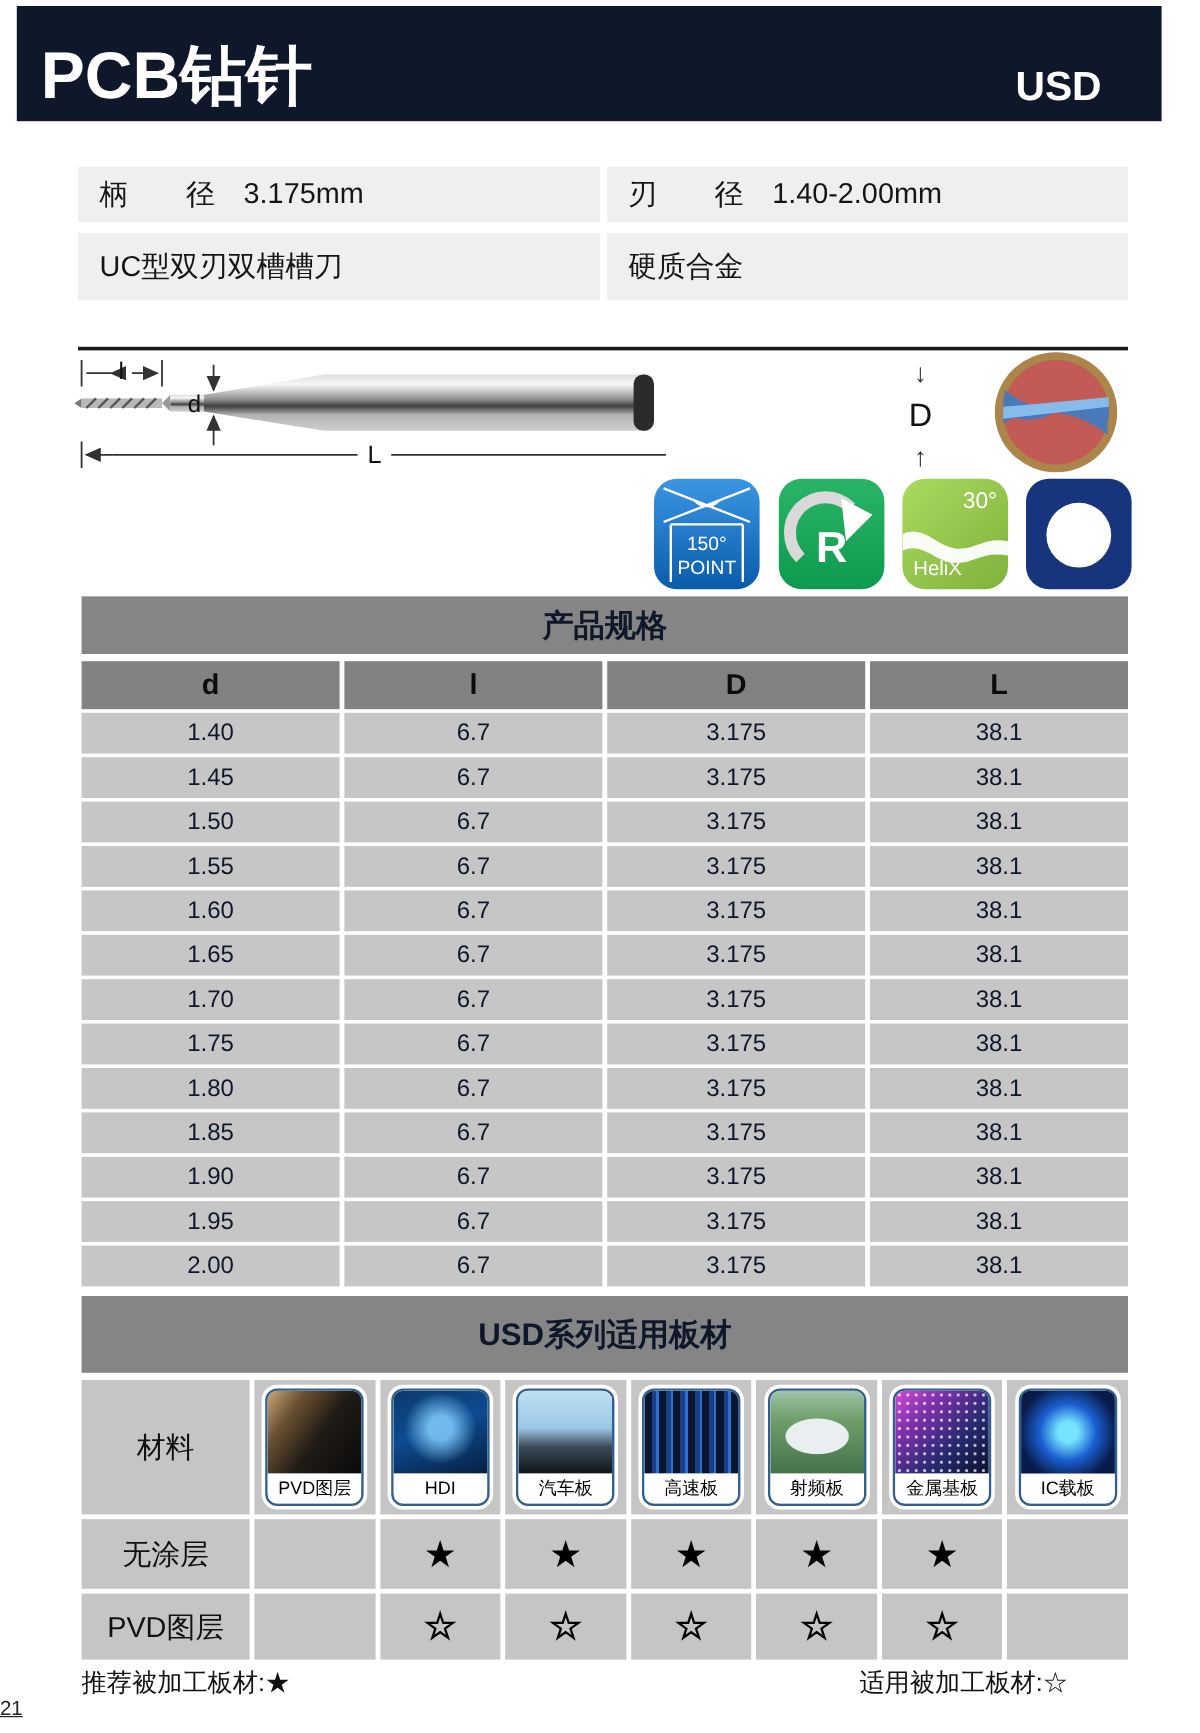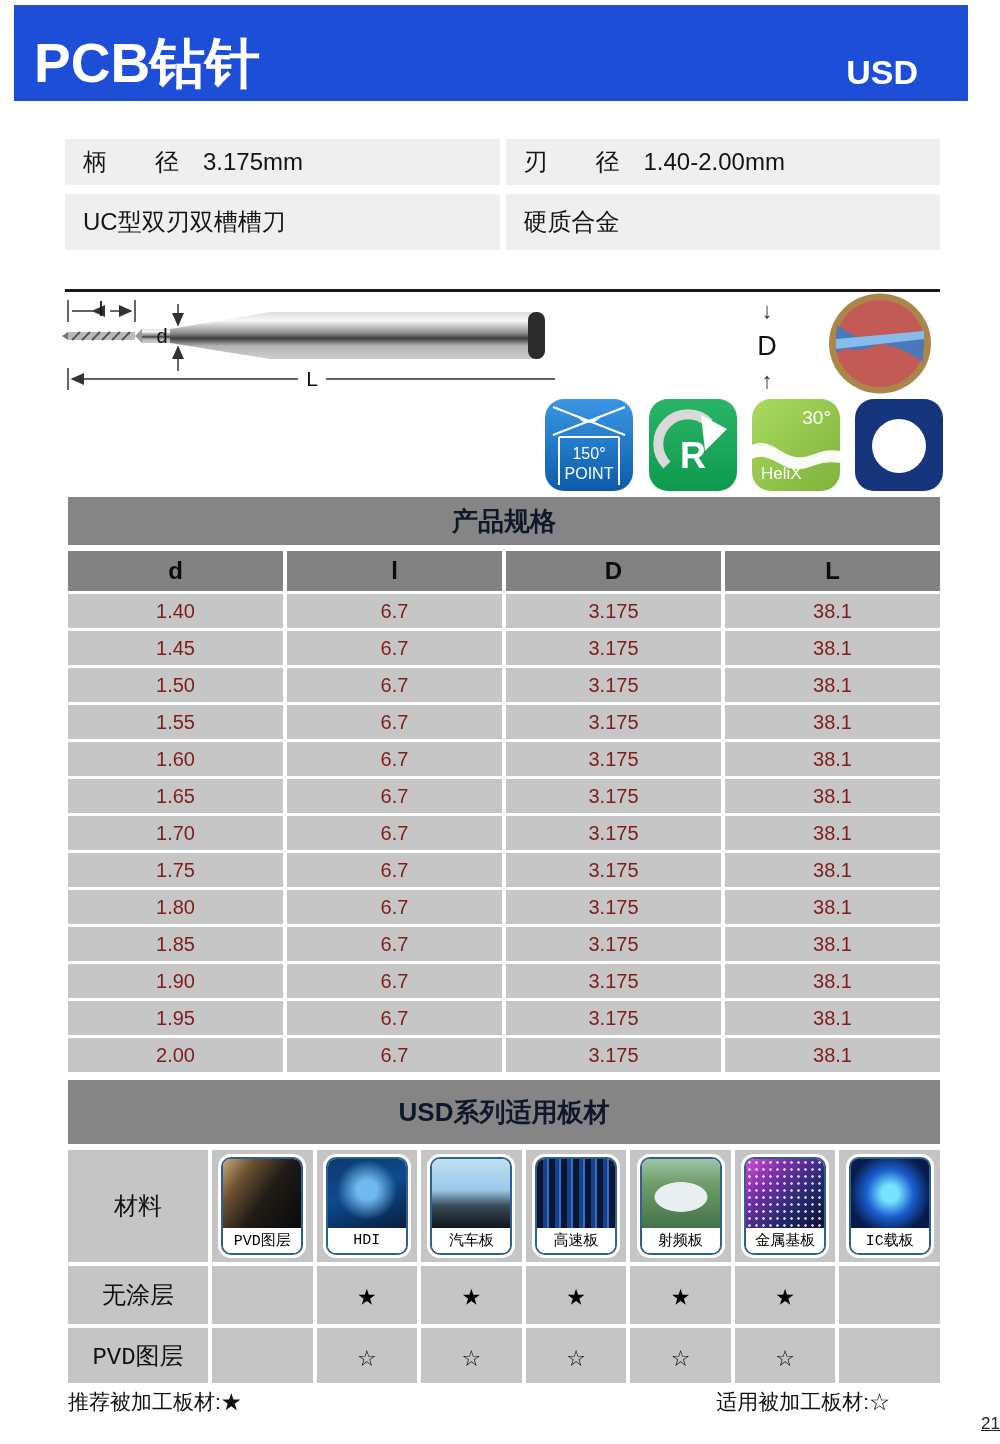--- a/index.html
+++ b/index.html
@@ -6,21 +6,21 @@
   html,body { background:#ffffff; }
   body {
     width:1000px; height:1444px; position:relative;
     font-family:"Liberation Sans", sans-serif; color:#111;
     overflow:hidden;
   }
 
   
   .banner {
     position:absolute; left:14px; top:5px; width:954px; height:96px;
-    background:#1d4ed8; display:flex; justify-content:space-between;
+    background:#0f172a; display:flex; justify-content:space-between;
     align-items:flex-end; padding:0 50px 6px 20px;
   }
   .banner-title { color:#fff; font-weight:bold; font-size:55px; line-height:1; padding-bottom:4px; }
   .banner-series { color:#fff; font-weight:bold; font-size:34px; line-height:1; padding-bottom:6px; }
 
   
   .spec-bars {
     position:absolute; left:65px; top:139px; width:875px;
     display:grid; grid-template-columns:1fr 1fr; grid-template-rows:46px 56px;
     gap:9px 6px;
@@ -63,28 +63,28 @@
   .bar-materials { top:1080px; height:64px; }
 
   
   .spec-grid {
     position:absolute; left:68px; top:551px; width:872px;
     display:grid; grid-template-columns:repeat(4,1fr);
     grid-template-rows:40px repeat(13,34px); gap:3px 4px;
   }
   .sg-head { background:#828282; color:#0c0c0c; font-weight:bold; font-size:24px;
     display:flex; align-items:center; justify-content:center; }
-  .sg-cell { background:#c6c6c6; color:#7f1d1d; font-size:20px;
+  .sg-cell { background:#c6c6c6; color:#0f172a; font-size:20px;
     display:flex; align-items:center; justify-content:center; }
 
   
   .mat-grid {
     position:absolute; left:68px; top:1150px; width:872px;
     display:grid; grid-template-columns:140px repeat(7,1fr);
-    grid-template-rows:112px 58px 55px; gap:4px;font-family:Liberation Mono, monospace;
+    grid-template-rows:112px 58px 55px; gap:4px;
   }
   .mg-cell { background:#c5c5c5; display:flex; align-items:center; justify-content:center; }
   .mg-label { font-size:24px; color:#111; }
   .star-filled { font-size:31px; color:#000; }
   .star-hollow { font-size:31px; color:#000; font-weight:bold; }
 
   .material-card { width:88px; height:104px; background:#fff; border-radius:13px; padding:3px; }
   .material-card .inner { width:100%; height:100%; border:2px solid #31608f; border-radius:10px;
     overflow:hidden; display:flex; flex-direction:column; background:#fff; }
   .material-card .photo { flex:1; }
@@ -99,21 +99,21 @@
   .photo-4 { background:radial-gradient(ellipse 55% 35% at 50% 55%, #e9eff1 0 60%, rgba(233,239,241,0) 63%),
              linear-gradient(180deg,#9fc3a8 0%,#6f9e6a 35%,#44724a 100%); }
   .photo-5 { background:radial-gradient(circle at 50% 50%, #76e4ff 0 16%, #1a5fd0 45%, #081b4a 78%), #081b4a; }
   .photo-6 { background-image:radial-gradient(circle, rgba(255,255,255,.75) 1px, rgba(255,255,255,0) 1.6px),
              linear-gradient(135deg,#d04ad0 0%,#7a2fa8 30%,#232a6e 65%,#0d1030 100%);
              background-size:7px 7px, 100% 100%; }
 
   
   .footnotes { position:absolute; left:68px; top:1388px; width:822px;
     display:flex; justify-content:space-between; font-size:21px; color:#111; }
-  .page-no { position:absolute; left:0; top:1414px; width:100%; text-align:right;
+  .page-no { position:absolute; left:0; top:1414px; width:100%; text-align:left;
     font-size:17px; color:#222; text-decoration:underline; }
 </style>
 </head>
 <body>
 
 <div class="banner">
   <div class="banner-title">PCB钻针</div>
   <div class="banner-series">USD</div>
 </div>
 

